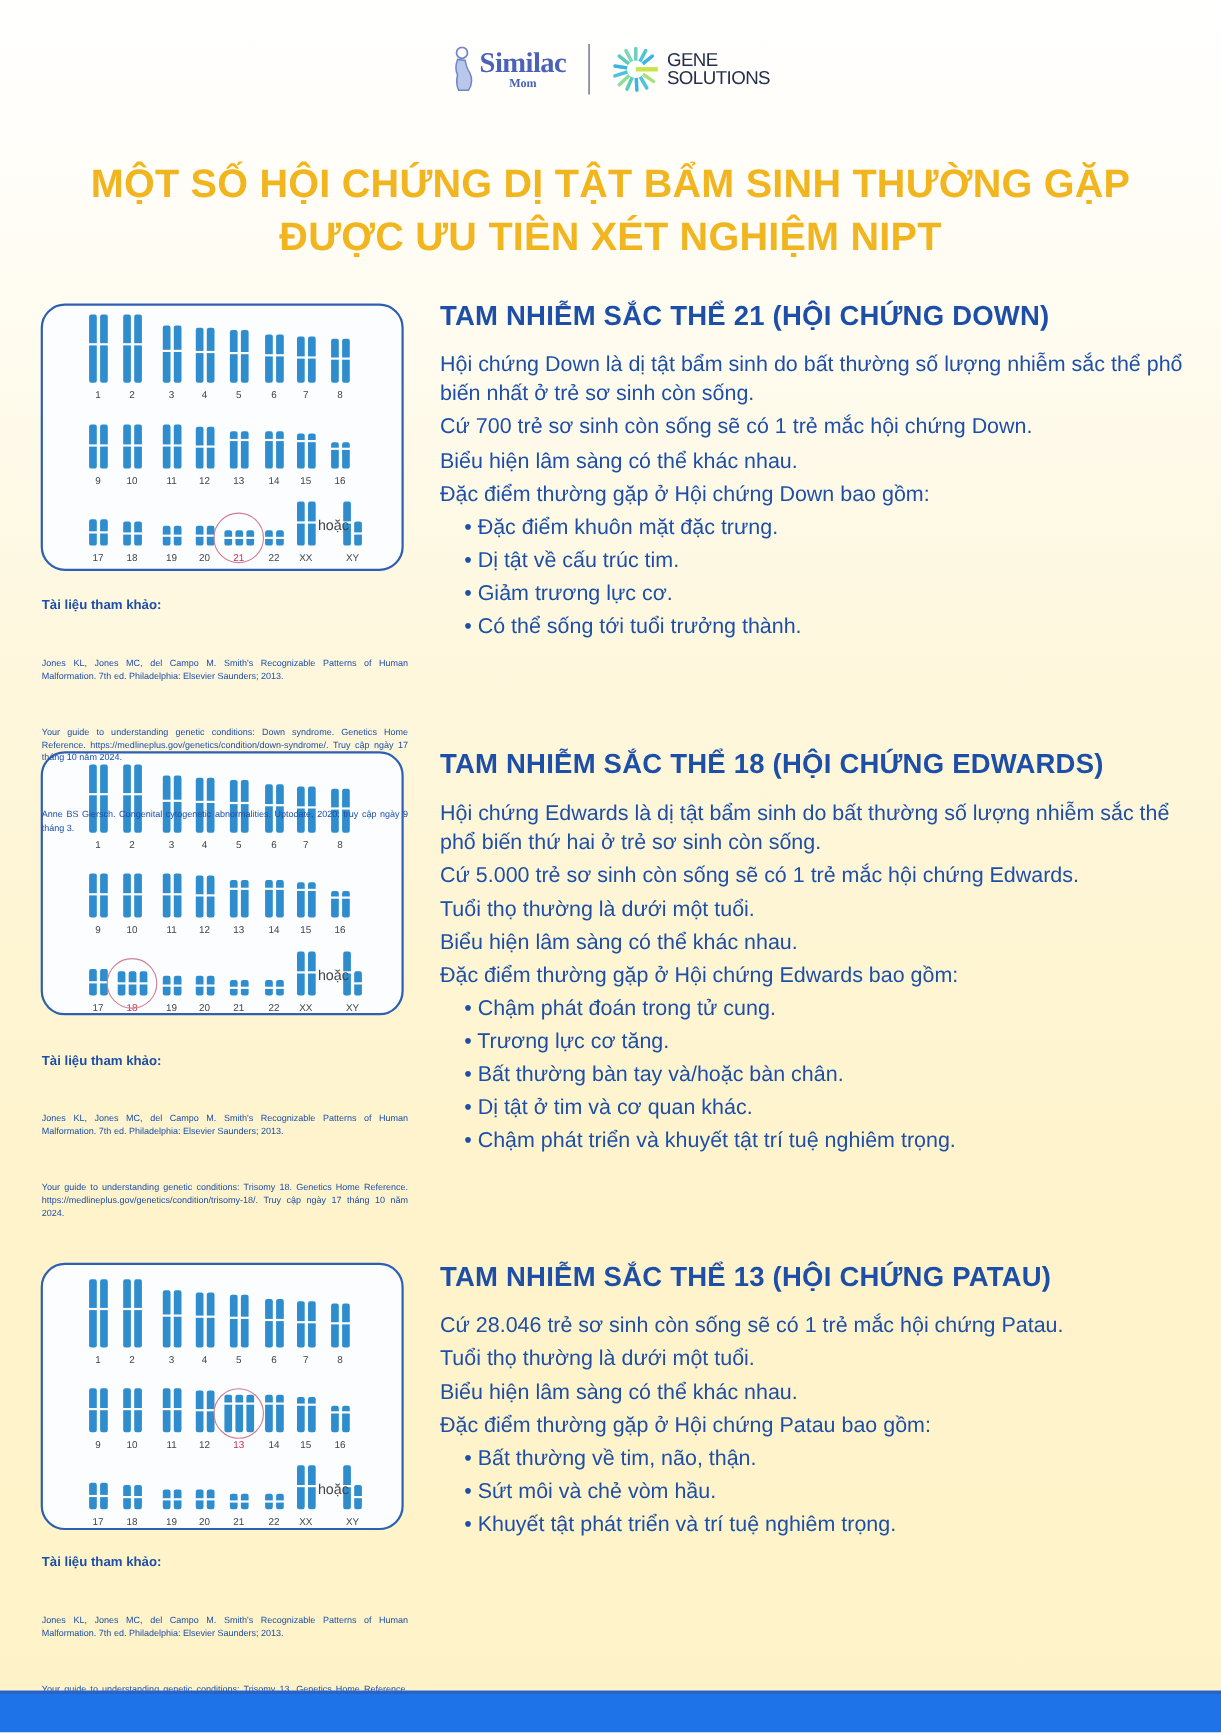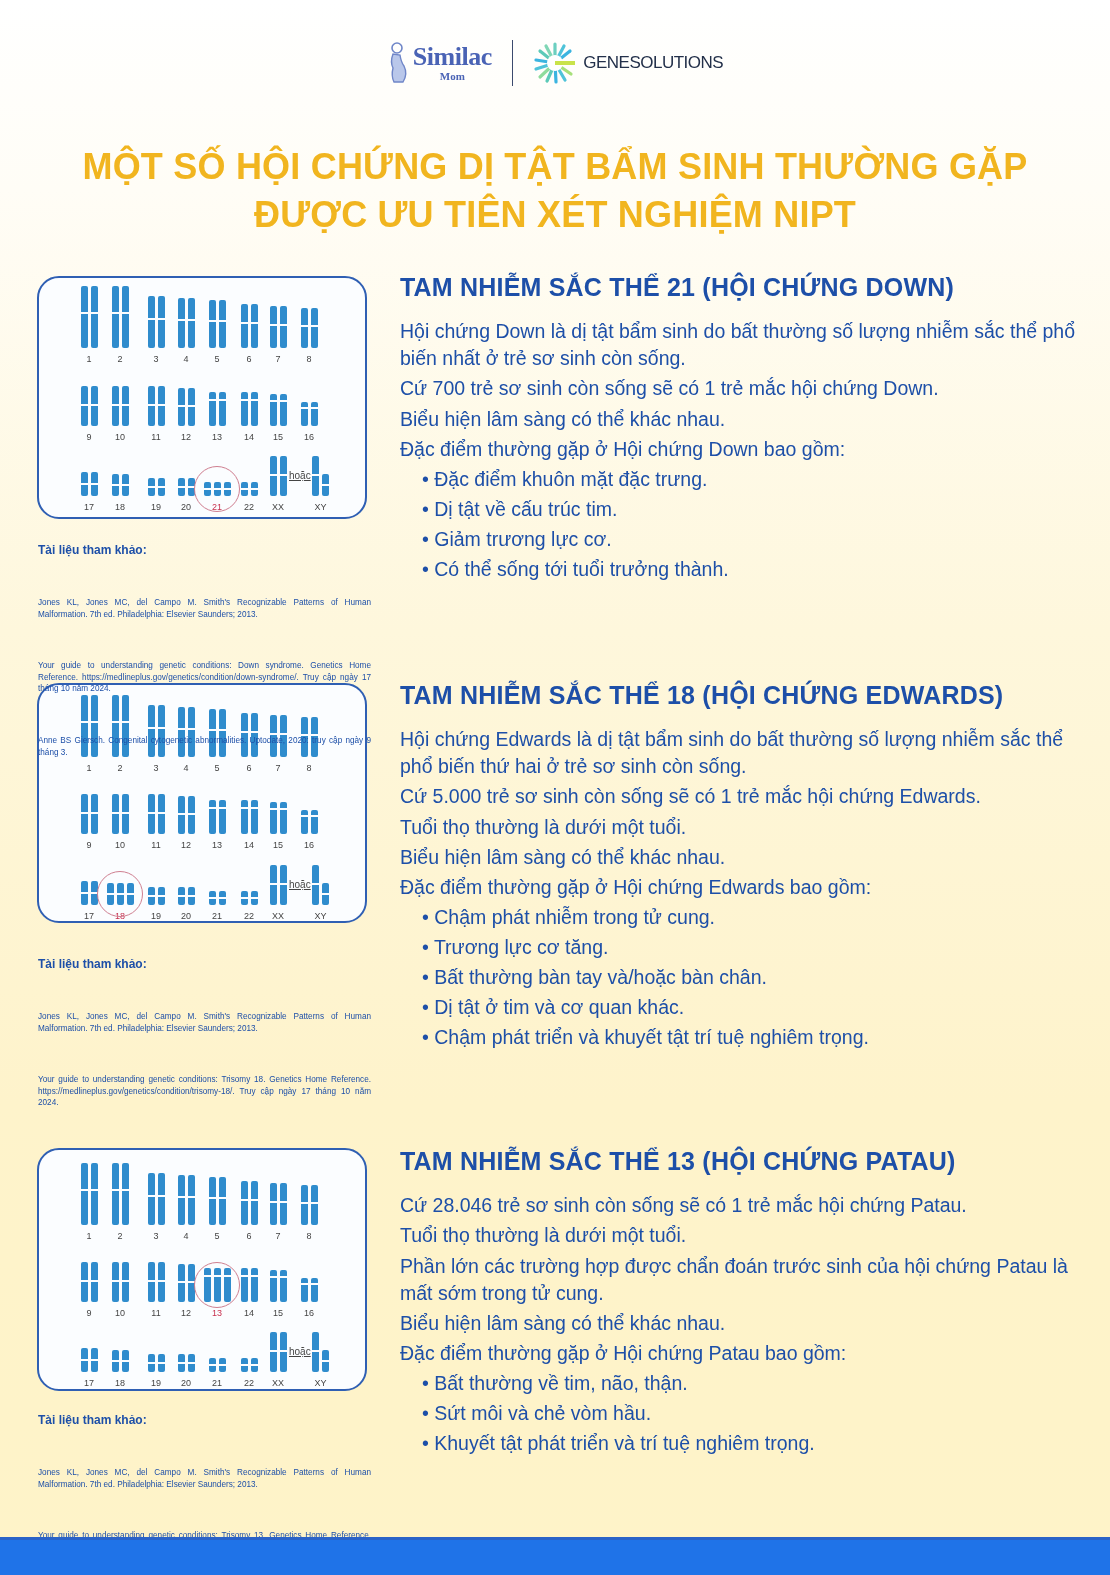--- a/index.html
+++ b/index.html
@@ -13,21 +13,21 @@
   .logos {
     position: absolute; top: 40px; left: 0; width: 1110px;
     display: flex; justify-content: center; align-items: center; gap: 14px;
   }
   .similac { display: flex; align-items: center; gap: 4px; }
   .similac-text { display: flex; flex-direction: column; align-items: center; line-height: 1; }
   .similac-name { font-family: "Liberation Serif", serif; font-weight: bold; font-size: 26px; color: #4a63b5; letter-spacing: -0.5px; }
   .similac-sub { font-family: "Liberation Serif", serif; font-weight: bold; font-size: 11px; color: #4a63b5; margin-top: 1px; }
   .logo-divider { width: 1.5px; height: 46px; background: #3b4a6e; margin: 0 6px; }
   .gene { display: flex; align-items: center; gap: 6px; }
-  .gene-text { display: flex; flex-direction: row; line-height: 0.95; font-size: 17px; color: #23304a; font-weight: 500; letter-spacing: -0.5px; justify-content: center; }
+  .gene-text { display: flex; flex-direction: column; line-height: 0.95; font-size: 17px; color: #23304a; font-weight: 500; letter-spacing: -0.5px; justify-content: center; }
 
   .main-title {
     position: absolute; top: 143px; left: 0; width: 1110px; text-align: center;
     color: #f1b51f; font-weight: bold; font-size: 36px; line-height: 48px; letter-spacing: 0.2px;
   }
 
   .karyo {
     position: absolute; left: 37px; width: 330px;
     border: 2.5px solid #2f5fb3; border-radius: 22px; background: #fbfdff;
   }
@@ -35,21 +35,21 @@
   .kpair { display: flex; gap: 3px; align-items: flex-end; }
   .chrom {
     width: 7px; background: #2f8ccd; border-radius: 2px; position: relative;
   }
   .chrom::after {
     content: ""; position: absolute; left: -1px; right: -1px; height: 2px; background: #fbfdff;
     top: var(--cen, 45%);
   }
   .klabel { font-size: 9px; color: #444; margin-top: 6px; }
   .klabel.hl { color: #c8314f; }
-  .hoac { position: absolute; font-size: 10px; color: #444; text-decoration: underline; }
+  .hoac { position: absolute; font-size: 13px; color: #444; }
   .circle { position: absolute; border: 1.2px solid #cf7f90; border-radius: 50%; }
 
   .refs { position: absolute; left: 38px; width: 333px; color: #1d4fa8; }
   .refs-title { font-size: 12px; font-weight: bold; margin-bottom: 1px; }
   .refs p { font-size: 8.2px; line-height: 11.6px; text-align: justify; margin-top: 40px; }
 
   .section { position: absolute; left: 400px; width: 690px; color: #1d4fa8; }
   .sec-title { font-weight: bold; font-size: 25px; color: #1d4fa8; letter-spacing: 0.2px; line-height: 30px; }
   .sec-body { margin-top: 16px; }
   .sec-body p { font-size: 19.5px; line-height: 27px; margin-bottom: 3.3px; }
@@ -660,35 +660,34 @@
 
 <div class="section" style="top:680px;">
   <div class="sec-title">TAM NHIỄM SẮC THỂ 18 (HỘI CHỨNG EDWARDS)</div>
   <div class="sec-body">
     <p>Hội chứng Edwards là dị tật bẩm sinh do bất thường số lượng nhiễm sắc thể phổ biến thứ hai ở trẻ sơ sinh còn sống.</p>
     <p>Cứ 5.000 trẻ sơ sinh còn sống sẽ có 1 trẻ mắc hội chứng Edwards.</p>
     <p>Tuổi thọ thường là dưới một tuổi.</p>
     <p>Biểu hiện lâm sàng có thể khác nhau.</p>
     <p>Đặc điểm thường gặp ở Hội chứng Edwards bao gồm:</p>
     <ul>
-      <li>Chậm phát nhiễm trong tử cung.</li>
+      <li>Chậm phát đoán trong tử cung.</li>
       <li>Trương lực cơ tăng.</li>
       <li>Bất thường bàn tay và/hoặc bàn chân.</li>
       <li>Dị tật ở tim và cơ quan khác.</li>
       <li>Chậm phát triển và khuyết tật trí tuệ nghiêm trọng.</li>
     </ul>
   </div>
 </div>
 
 <div class="section" style="top:1146px;">
   <div class="sec-title">TAM NHIỄM SẮC THỂ 13 (HỘI CHỨNG PATAU)</div>
   <div class="sec-body">
     <p>Cứ 28.046 trẻ sơ sinh còn sống sẽ có 1 trẻ mắc hội chứng Patau.</p>
     <p>Tuổi thọ thường là dưới một tuổi.</p>
-    <p>Phần lớn các trường hợp được chẩn đoán trước sinh của hội chứng Patau là mất sớm trong tử cung.</p>
     <p>Biểu hiện lâm sàng có thể khác nhau.</p>
     <p>Đặc điểm thường gặp ở Hội chứng Patau bao gồm:</p>
     <ul>
       <li>Bất thường về tim, não, thận.</li>
       <li>Sứt môi và chẻ vòm hầu.</li>
       <li>Khuyết tật phát triển và trí tuệ nghiêm trọng.</li>
     </ul>
   </div>
 </div>
 

